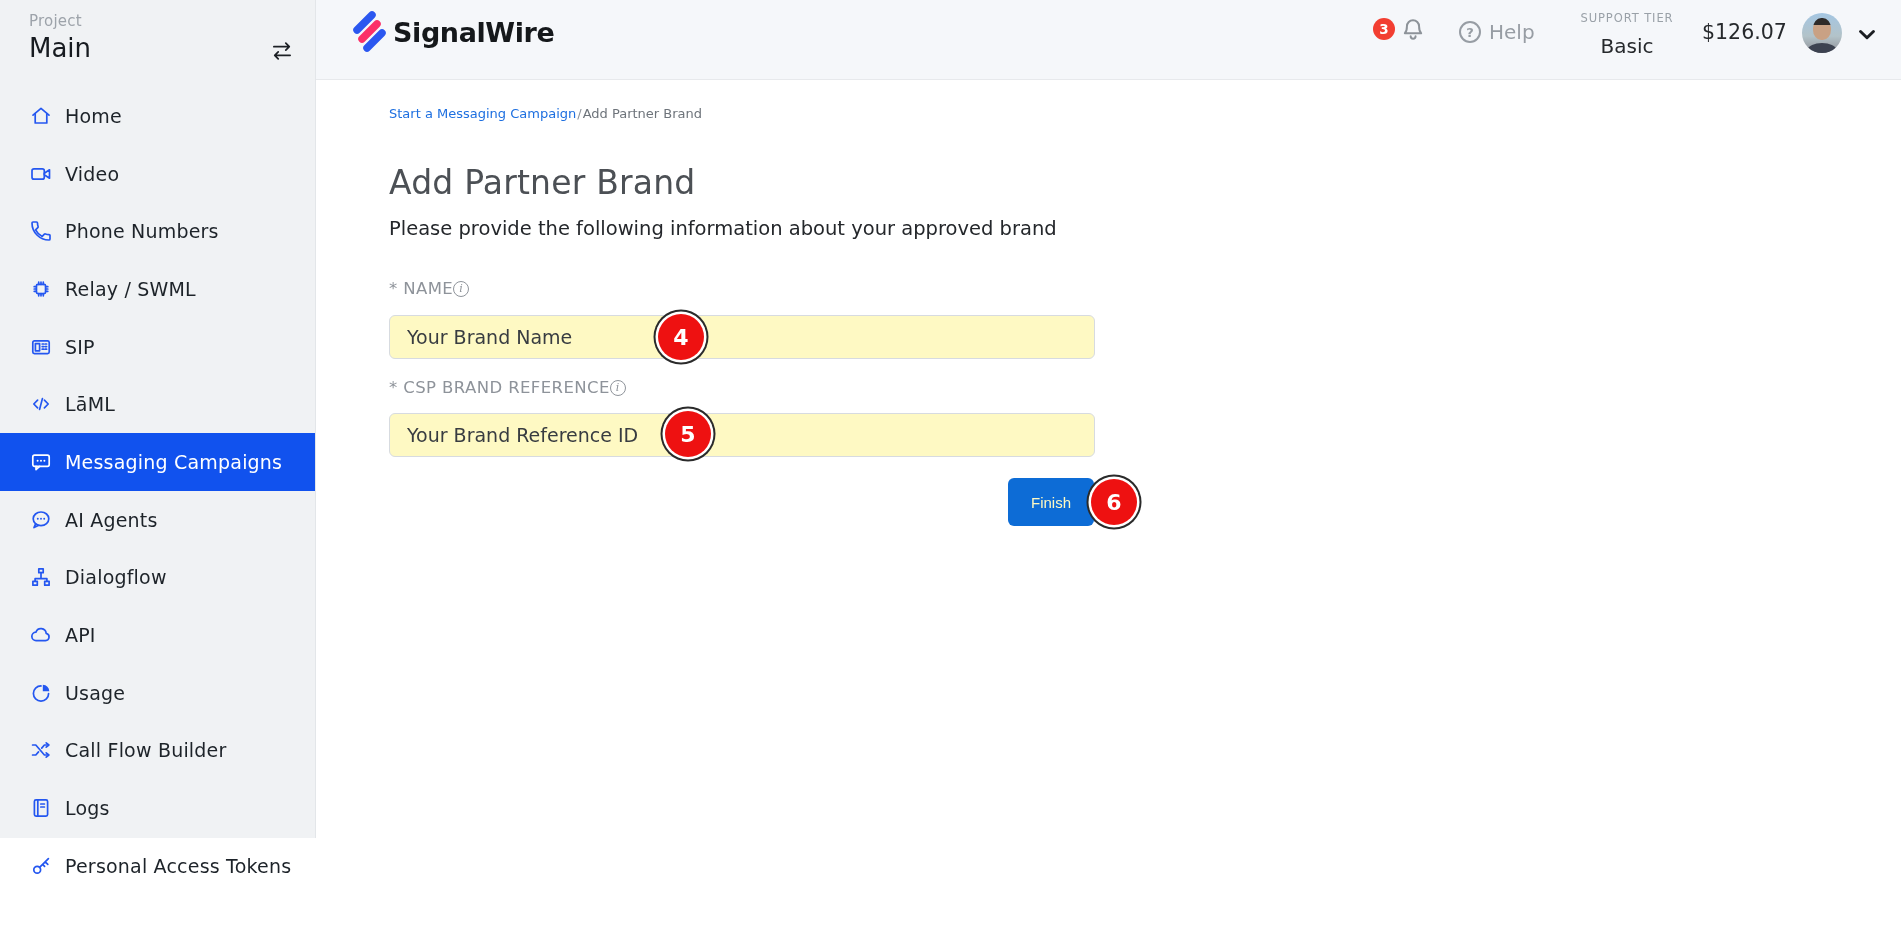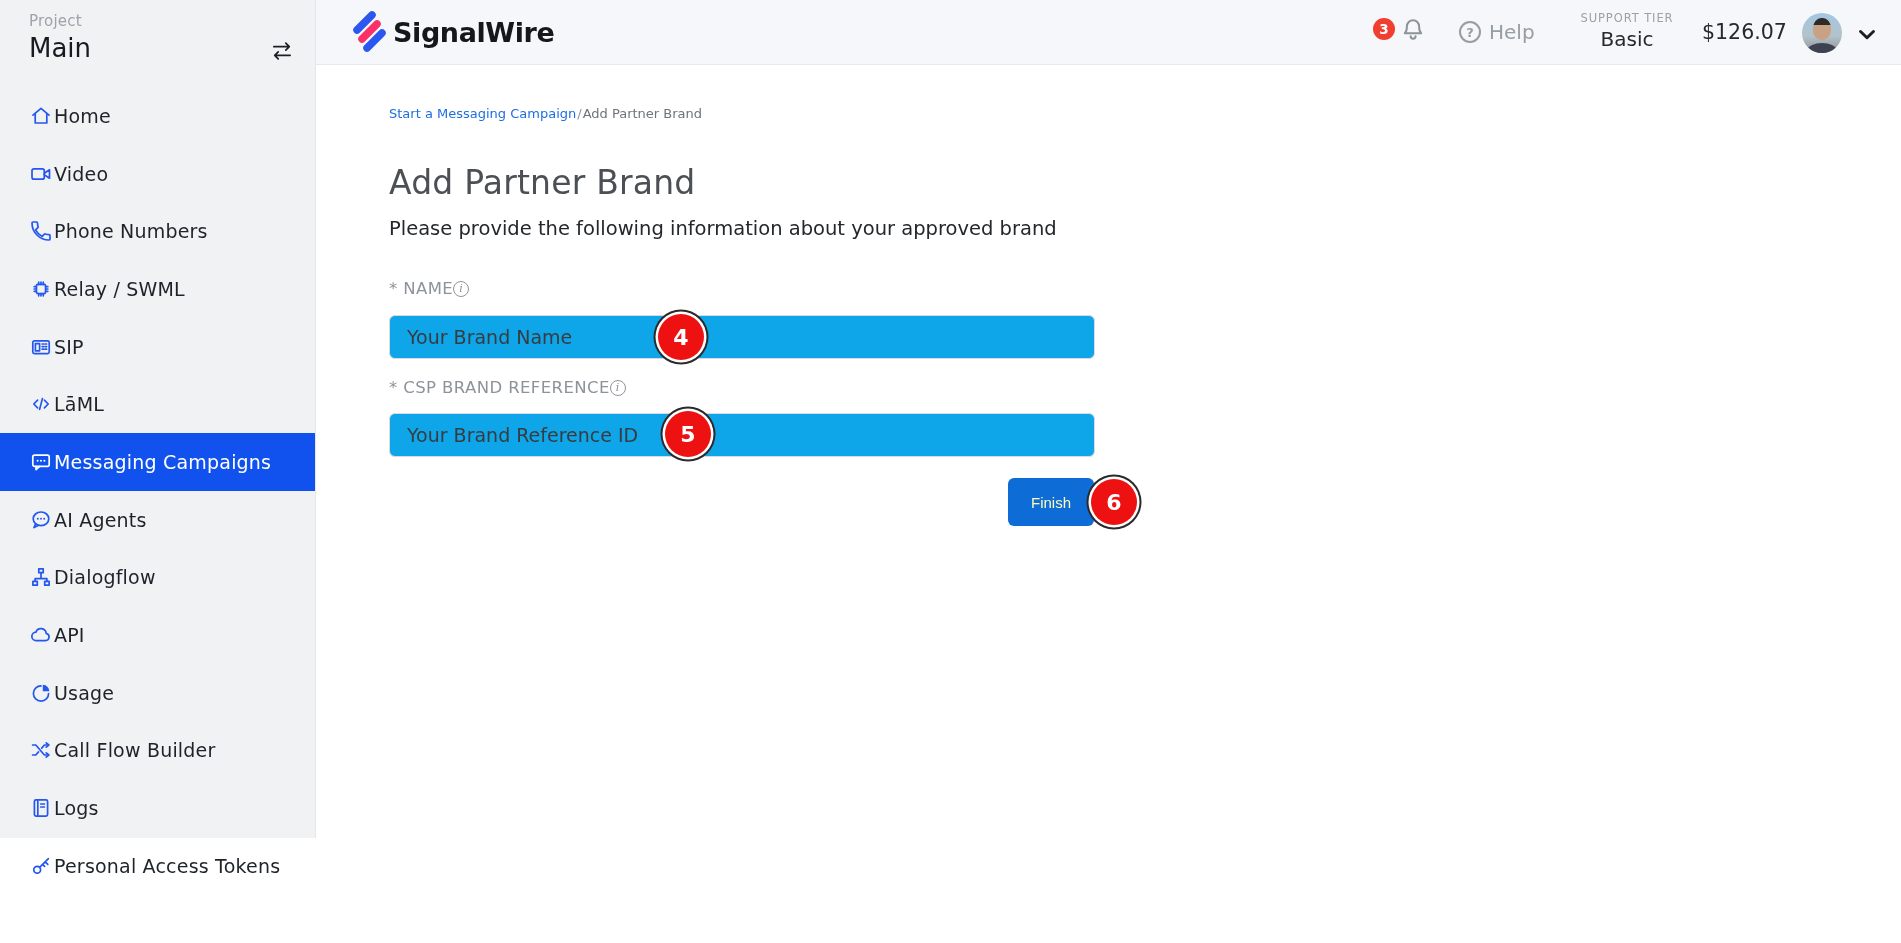--- a/index.html
+++ b/index.html
@@ -10,44 +10,44 @@
   
   .sidebar { position:absolute; left:0; top:0; width:316px; height:838px;
     background:#f0f2f4; border-right:1px solid #e3e6e9; z-index:2; }
   .project-row { position:relative; padding:12px 18px 0 29px; }
   .project-label { font-size:15px; color:#9da3aa; letter-spacing:.2px; }
   .project-name { font-size:26px; color:#171b20; margin-top:3px; }
   .swap-btn { position:absolute; right:20px; top:38px; width:26px; height:26px;
     color:#1c2025; cursor:pointer; }
   .side-nav { position:absolute; top:87px; left:0; right:0; }
   .side-item { height:57.7px; display:flex; align-items:center; padding-left:29px;
-    gap:1px; font-size:19px; color:#1d2329; letter-spacing:.2px; cursor:pointer; }
+    gap:12px; font-size:19px; color:#1d2329; letter-spacing:.2px; cursor:pointer; }
   .side-item .ic { width:24px; height:24px; color:#2457f0; flex:0 0 24px; display:flex; }
   .side-item.selected { background:#1152ee; color:#fff; }
   .side-item.selected .ic { color:#fff; }
 
   
-  .topbar { position:absolute; left:316px; top:0; width:1585px; height:65px;
+  .topbar { position:absolute; left:316px; top:0; width:1585px; height:80px;
     background:#f5f7fa; border-bottom:1px solid #e7e9ec; z-index:1; }
   .brand { position:absolute; left:30px; top:10px; display:flex; align-items:center; gap:3px; }
   .brand-mark { width:44px; height:44px; display:flex; }
   .brand-name { font-size:27px; font-weight:700; color:#15181b; letter-spacing:-.4px; }
   .notif { position:absolute; left:1057px; top:12px; width:62px; height:40px; cursor:pointer; }
   .badge { position:absolute; left:0; top:6px; width:22px; height:22px; border-radius:50%;
     background:#f23e31; color:#fff; font-size:13.5px; font-weight:700;
     display:flex; align-items:center; justify-content:center; }
   .bell { position:absolute; left:26px; top:4px; width:28px; height:28px; color:#8d9399; }
   .help { position:absolute; left:1143px; top:20px; display:flex; align-items:center;
     gap:8px; color:#979da4; cursor:pointer; }
   .qmark { width:22px; height:22px; border:2px solid #979da4; border-radius:50%;
     font-size:13px; font-weight:700; display:flex; align-items:center; justify-content:center; }
   .help-label { font-size:20px; }
   .tier { position:absolute; left:1236px; top:11px; width:150px; text-align:center; }
   .tier-label { font-size:11.5px; letter-spacing:.9px; color:#9aa1a8; }
-  .tier-value { font-size:20px; color:#26292c; margin-top:2px; }
+  .tier-value { font-size:20px; color:#26292c; margin-top:9px; }
   .balance { position:absolute; left:1386px; top:20px; font-size:20.5px; color:#26292c; cursor:pointer; }
   .avatar { position:absolute; left:1486px; top:13px; width:40px; height:40px; border-radius:50%;
     overflow:hidden; background:linear-gradient(180deg,#a4c6e2 0%,#b3c3c9 58%,#8e8f96 100%); cursor:pointer; }
   .avatar::before { content:""; position:absolute; left:11px; top:5px; width:18px; height:22px;
     border-radius:46%; background:linear-gradient(180deg,#2e2a28 0 32%,#c9a184 32% 100%); }
   .avatar::after { content:""; position:absolute; left:6px; bottom:-3px; width:28px; height:13px;
     border-radius:50% 50% 0 0; background:#3c4250; }
   .chev { position:absolute; left:1542px; top:26px; width:18px; height:12px; color:#1b1e22; cursor:pointer; }
 
   
@@ -58,21 +58,21 @@
   .bc-current { color:#6e747b; }
   .page-title { position:absolute; left:73px; top:98px; font-size:33px; font-weight:500;
     color:#4c5055; letter-spacing:.2px; }
   .page-subtitle { position:absolute; left:73px; top:152px; font-size:19.5px; color:#24272b; }
   .field-label { position:absolute; left:73px; font-size:16.5px; color:#8e939a;
     letter-spacing:.4px; display:flex; align-items:center; }
   .lbl-name { top:214px; } .lbl-csp { top:313px; }
   .info-i { width:16px; height:16px; border:1.4px solid #8f949b; border-radius:50%;
     color:#8f949b; font:italic 11px "DejaVu Serif","Liberation Serif",serif;
     display:inline-flex; align-items:center; justify-content:center; cursor:pointer; }
-  .text-input { position:absolute; left:73px; width:706px; height:44px; background:#0ea5e9;
+  .text-input { position:absolute; left:73px; width:706px; height:44px; background:#fef9c3;
     border:1px solid #d7dbe0; border-radius:6px; padding:0 17px; font-size:19px; color:#383c41;
     font-family:"DejaVu Sans","Liberation Sans",sans-serif; outline:none; }
   .in-name { top:250px; } .in-csp { top:348px; }
   .finish-btn { position:absolute; left:692px; top:413px; width:86px; height:48px;
     background:#0d6cd6; color:#fef9c3; border:none; border-radius:6px; font-size:15px;
     font-family:Liberation Sans, sans-serif; cursor:pointer; }
   .annot { position:absolute; width:46px; height:46px; border-radius:50%; background:#ee1111;
     color:#fff; font-size:22px; font-weight:700; display:flex; align-items:center;
     justify-content:center; box-shadow:0 0 0 2.5px #ffffff, 0 0 0 4.5px #2a2a2a; z-index:5; }
   .annot-4 { left:342px; top:249px; }

